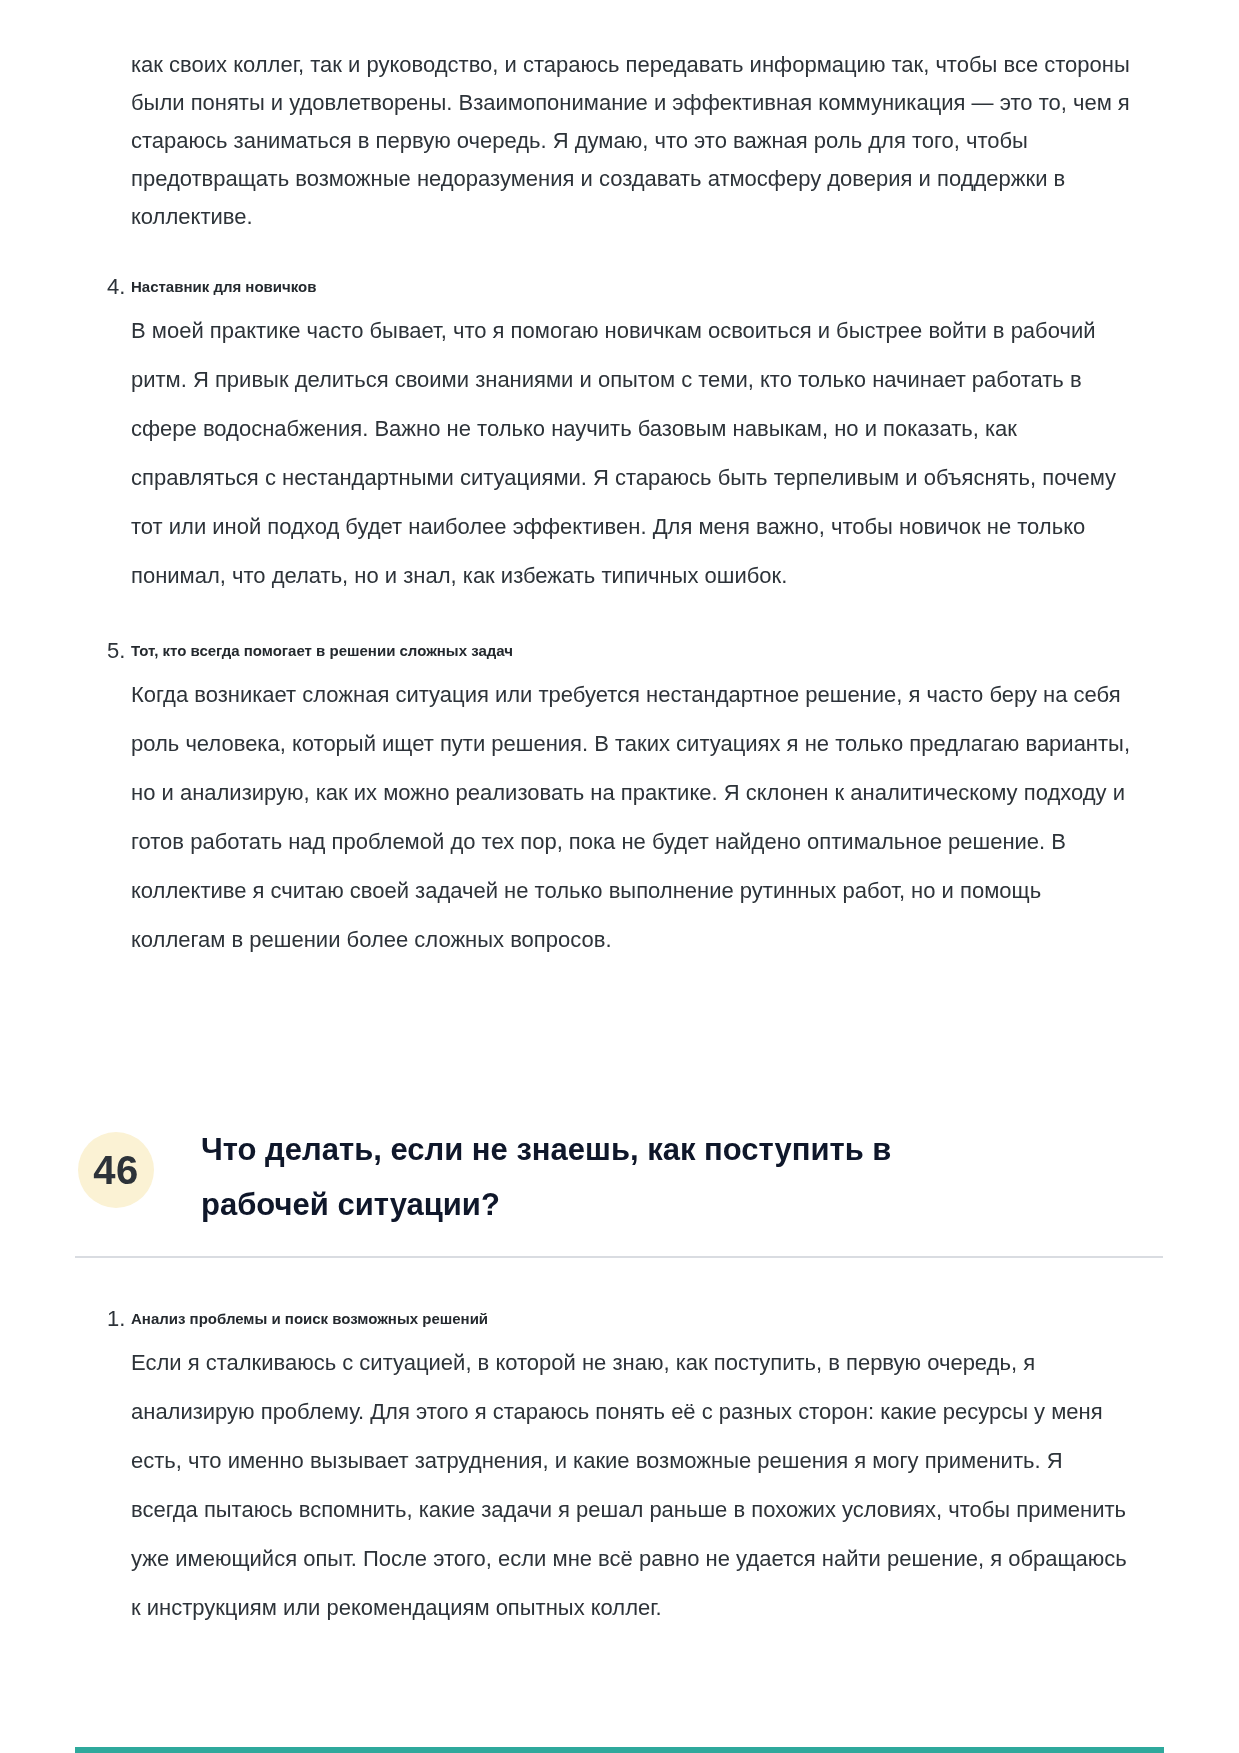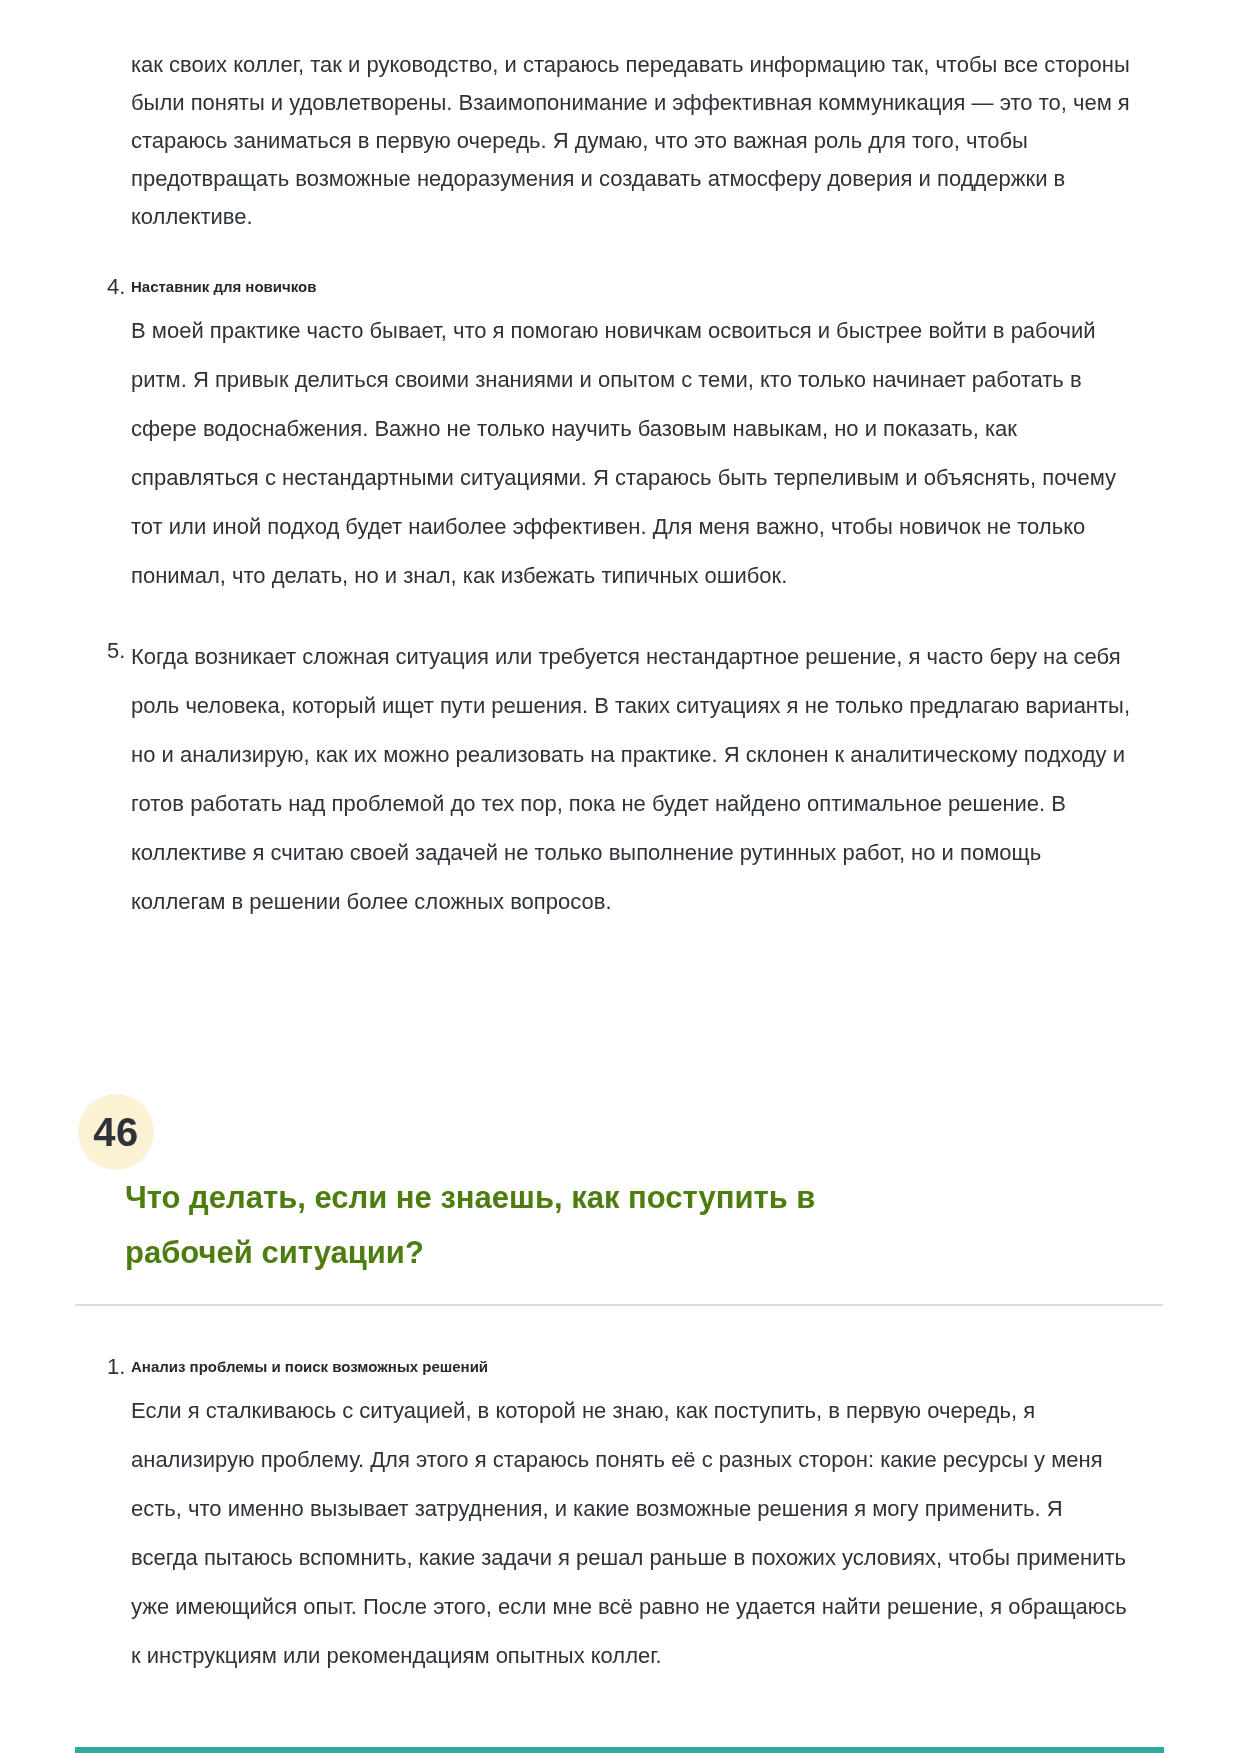--- a/index.html
+++ b/index.html
@@ -48,21 +48,20 @@
   .item-body {
     font-size: 22px;
     line-height: 49px;
     color: #2d3339;
   }
   .section-header {
     display: flex;
     align-items: flex-start;
     margin-top: 158px;
     margin-left: -29px;
-    flex-direction: column;
   }
   .section-badge {
     flex: none;
     width: 76px;
     height: 76px;
     border-radius: 50%;
     background: #fbf2d4;
     display: flex;
     align-items: center;
     justify-content: center;
@@ -73,21 +72,21 @@
     font-size: 40px;
     color: #2d3339;
     letter-spacing: 0.5px;
   }
   .section-title {
     margin-left: 47px;
     max-width: 790px;
     font-weight: 700;
     font-size: 31px;
     line-height: 55px;
-    color: #4d7c0f;
+    color: #0f172a;
   }
   .section-divider {
     height: 2px;
     border: none;
     background: #d9dce1;
     margin-top: 24px;
     margin-left: -32px;
     margin-right: -28px;
   }
   .answers { margin-top: 42px; }
@@ -113,20 +112,21 @@
       <div class="item-number">4.</div>
       <div class="item-content">
         <div class="item-title">Наставник для новичков</div>
         <div class="item-body">В моей практике часто бывает, что я помогаю новичкам освоиться и быстрее войти в рабочий ритм. Я привык делиться своими знаниями и опытом с теми, кто только начинает работать в сфере водоснабжения. Важно не только научить базовым навыкам, но и показать, как справляться с нестандартными ситуациями. Я стараюсь быть терпеливым и объяснять, почему тот или иной подход будет наиболее эффективен. Для меня важно, чтобы новичок не только понимал, что делать, но и знал, как избежать типичных ошибок.</div>
       </div>
     </div>
 
     <div class="list-item">
       <div class="item-number">5.</div>
       <div class="item-content">
+        <div class="item-title">Тот, кто всегда помогает в решении сложных задач</div>
         <div class="item-body">Когда возникает сложная ситуация или требуется нестандартное решение, я часто беру на себя роль человека, который ищет пути решения. В таких ситуациях я не только предлагаю варианты, но и анализирую, как их можно реализовать на практике. Я склонен к аналитическому подходу и готов работать над проблемой до тех пор, пока не будет найдено оптимальное решение. В коллективе я считаю своей задачей не только выполнение рутинных работ, но и помощь коллегам в решении более сложных вопросов.</div>
       </div>
     </div>
 
   </div>
 
   <div class="section-header">
     <div class="section-badge">
       <span>46</span>
     </div>

